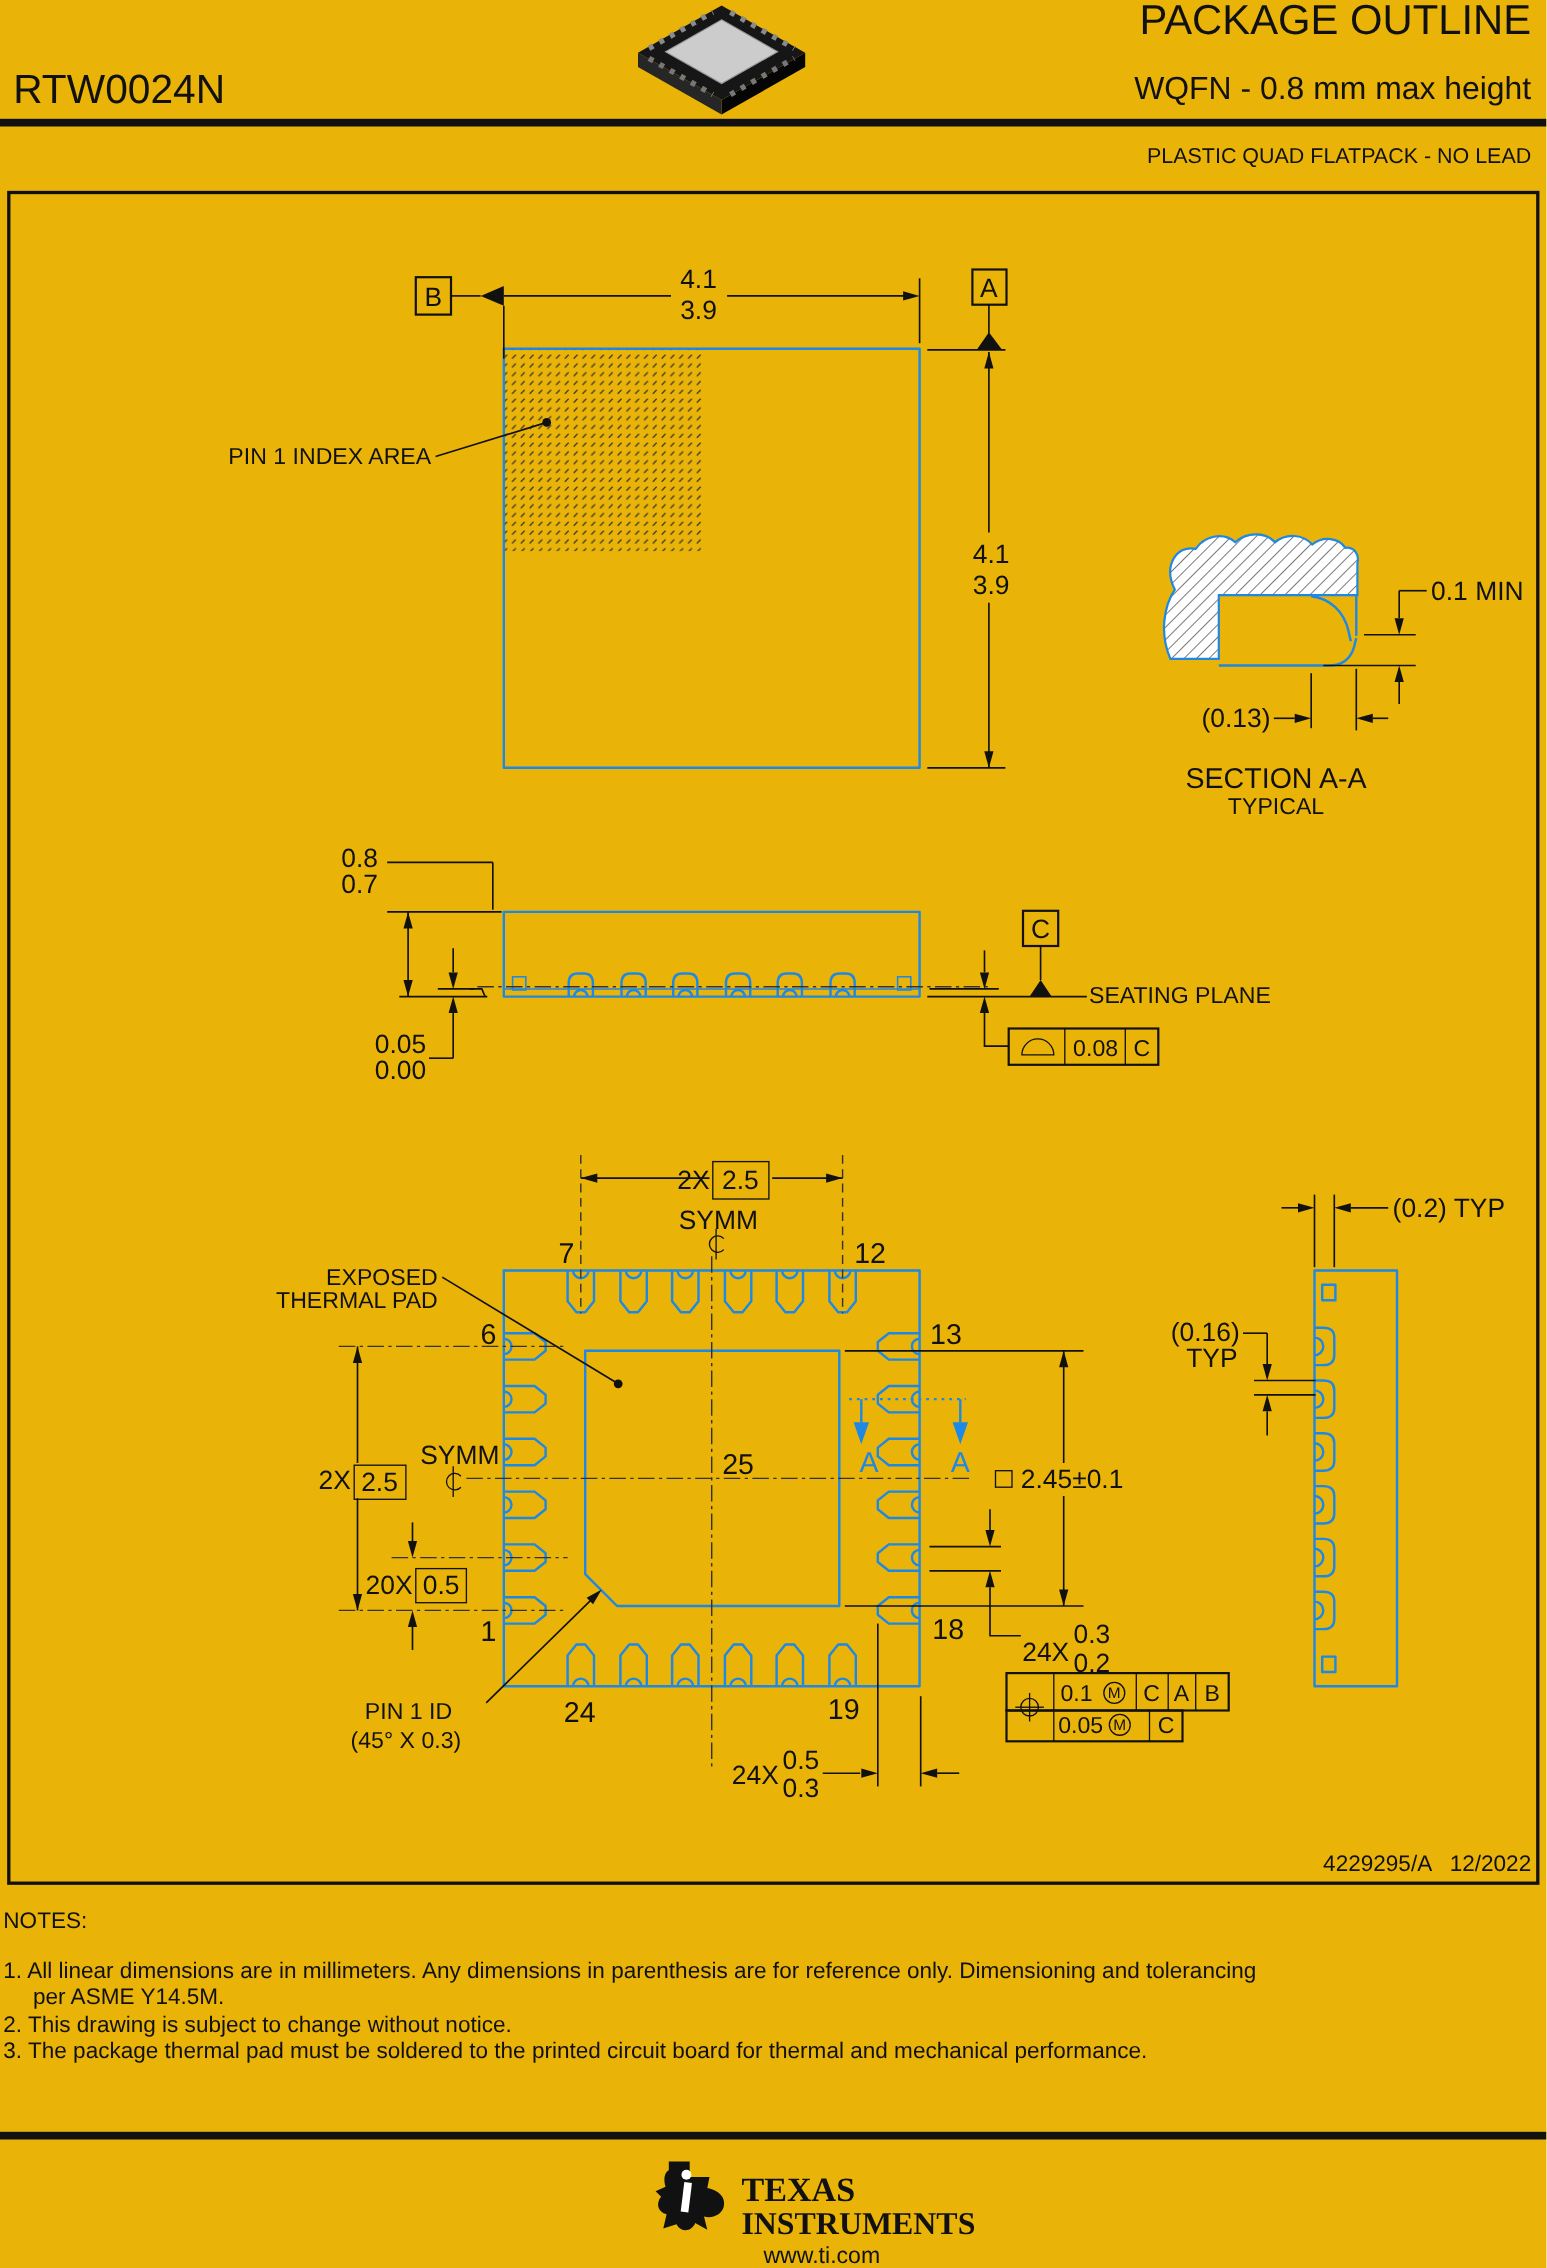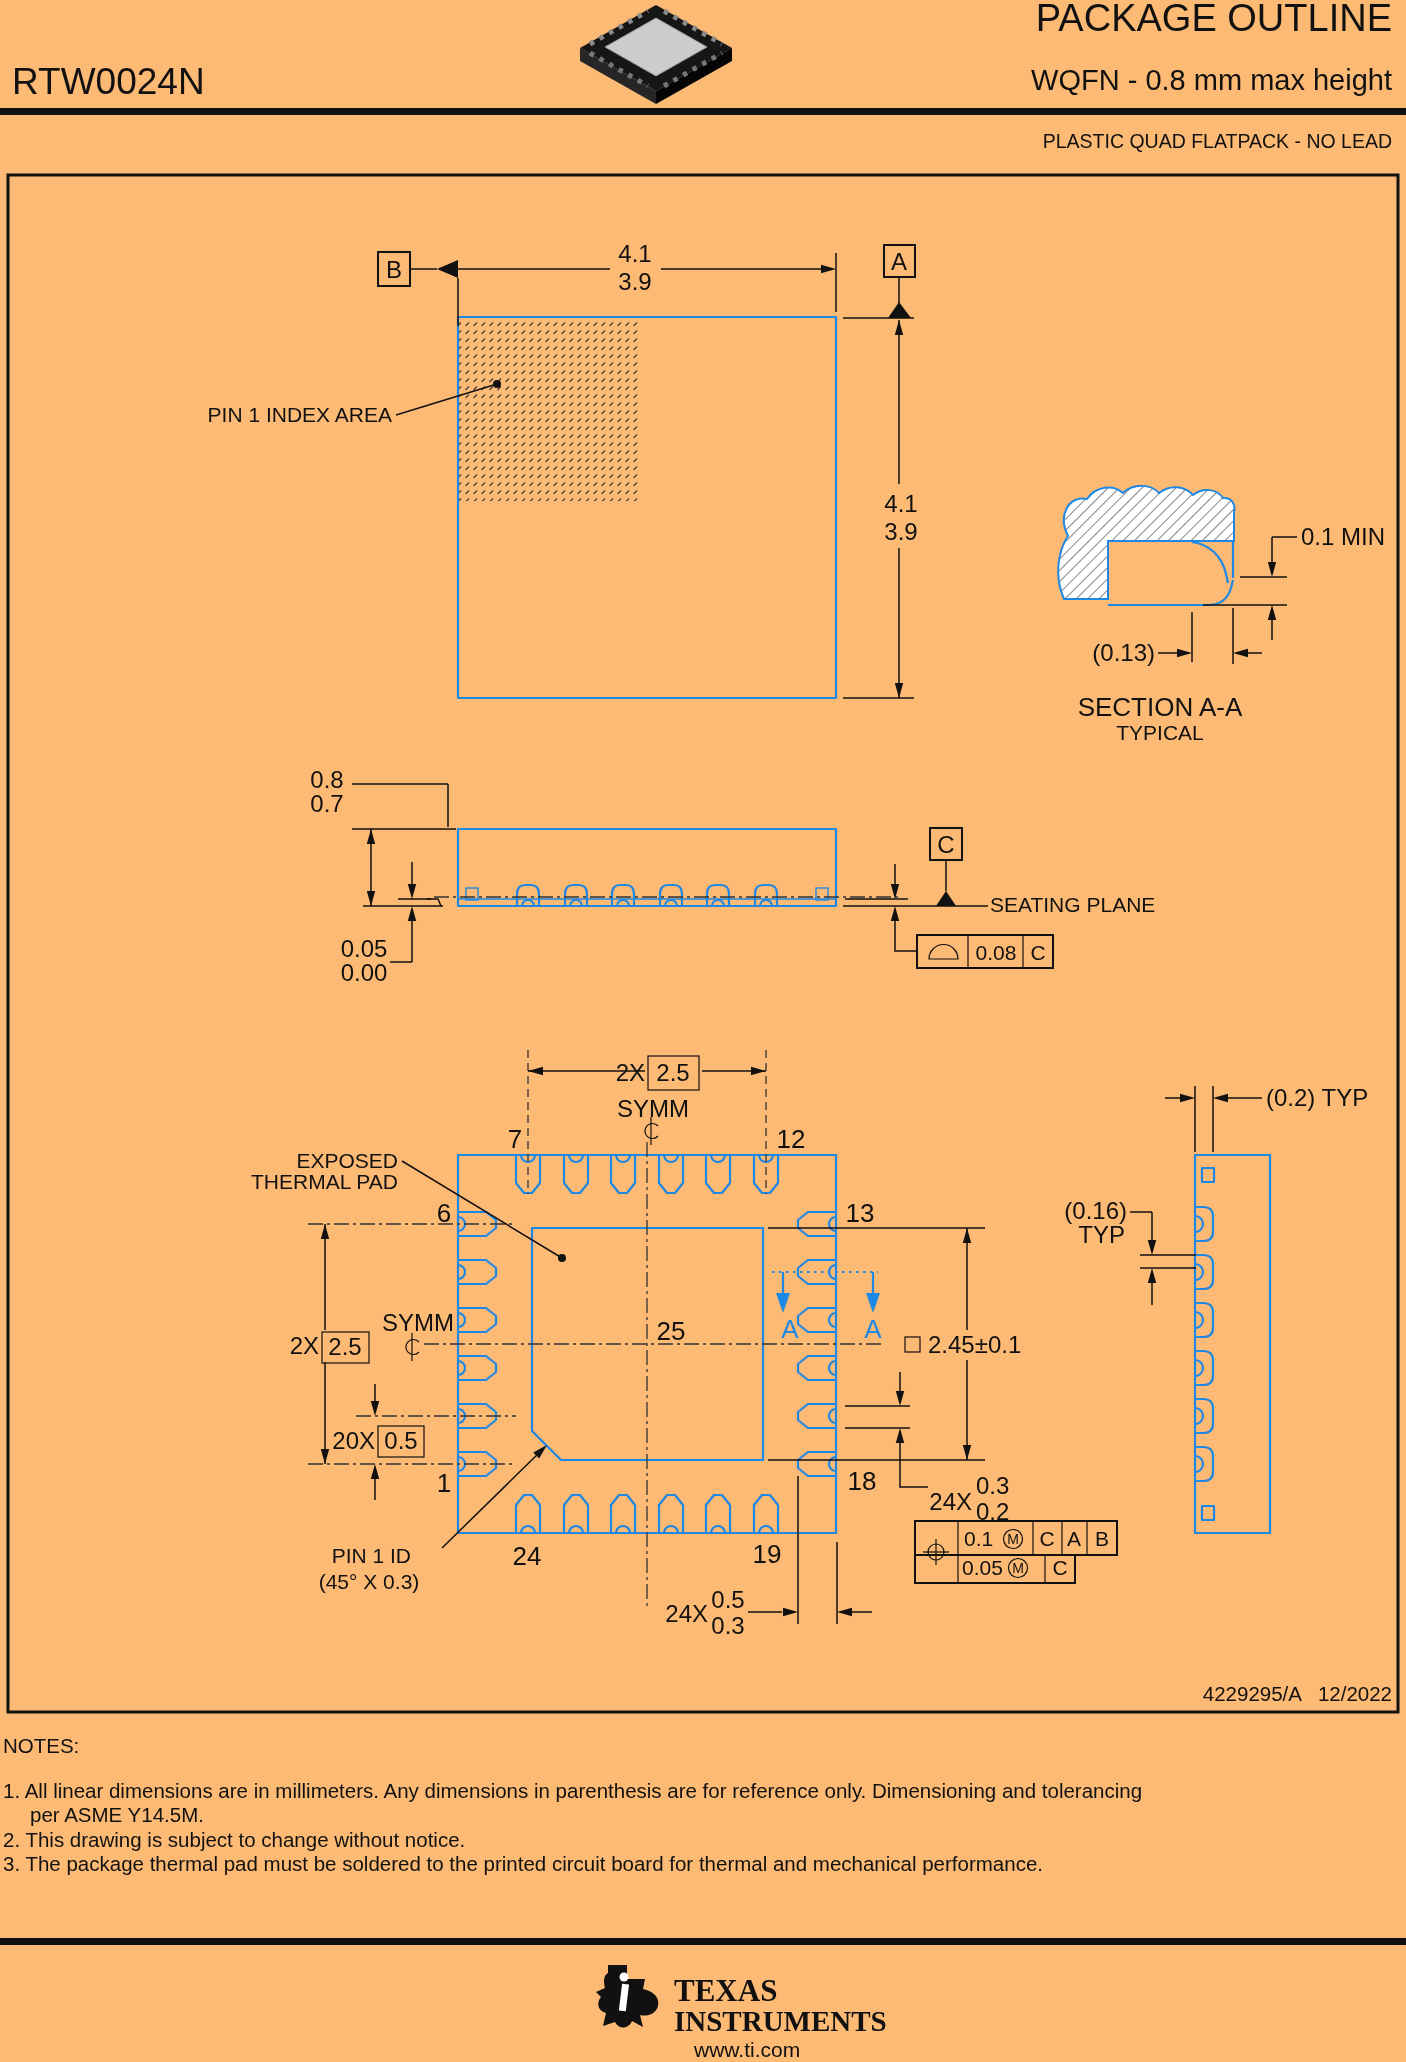--- a/index.html
+++ b/index.html
@@ -1,16 +1,16 @@
 <!DOCTYPE html>
 <html><head>
 <meta charset="utf-8">
 <style>
   html,body{margin:0;padding:0;background:#ffffff;}
-  #page{position:relative;width:1406px;height:2062px;background:#fdba74;overflow:hidden;}
+  #page{position:relative;width:1406px;height:2062px;background:#eab308;overflow:hidden;}
   svg{position:absolute;left:0;top:0;}
   text{font-family:"Liberation Sans",sans-serif;fill:#111;}
   .serif{font-family:"Liberation Serif",serif;font-weight:bold;}
   .f38{font-size:38px;}.f36{font-size:37px;}.f29{font-size:29px;}
   .f26{font-size:26px;}.f24{font-size:24px;}.f21{font-size:21px;}
   .f20{font-size:20.5px;}.f19{font-size:19.5px;}.f14{font-size:14px;}
   .blue{fill:#1E88E5;}
   .mid{text-anchor:middle;}.end{text-anchor:end;}
   .k{stroke:#111;stroke-width:1.5;fill:none;}
   .kt{stroke:#111;stroke-width:1.2;fill:none;}

